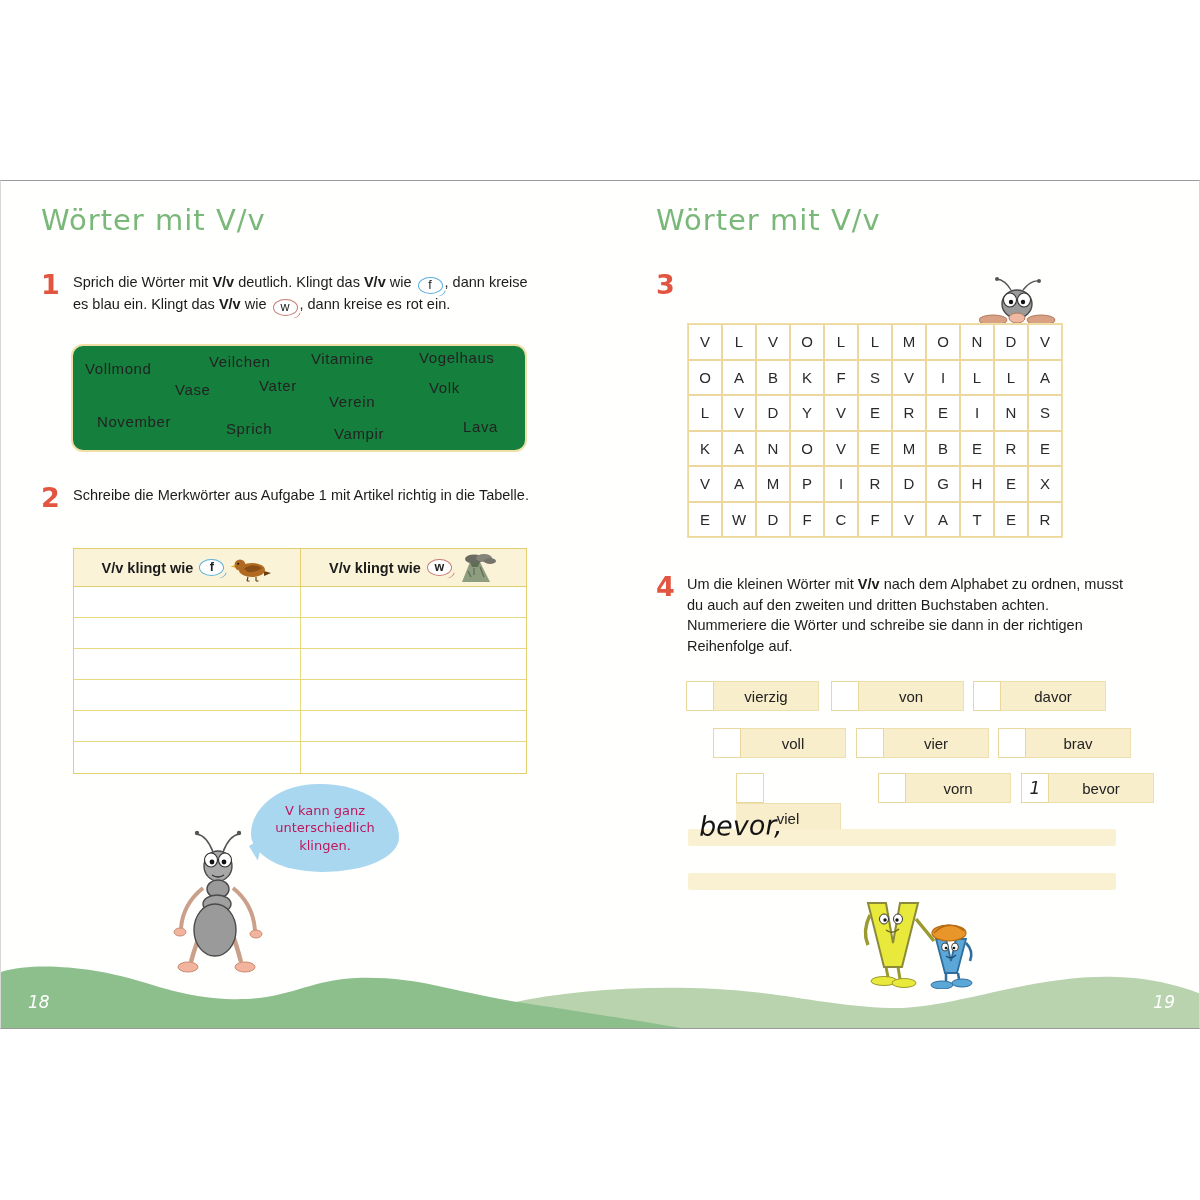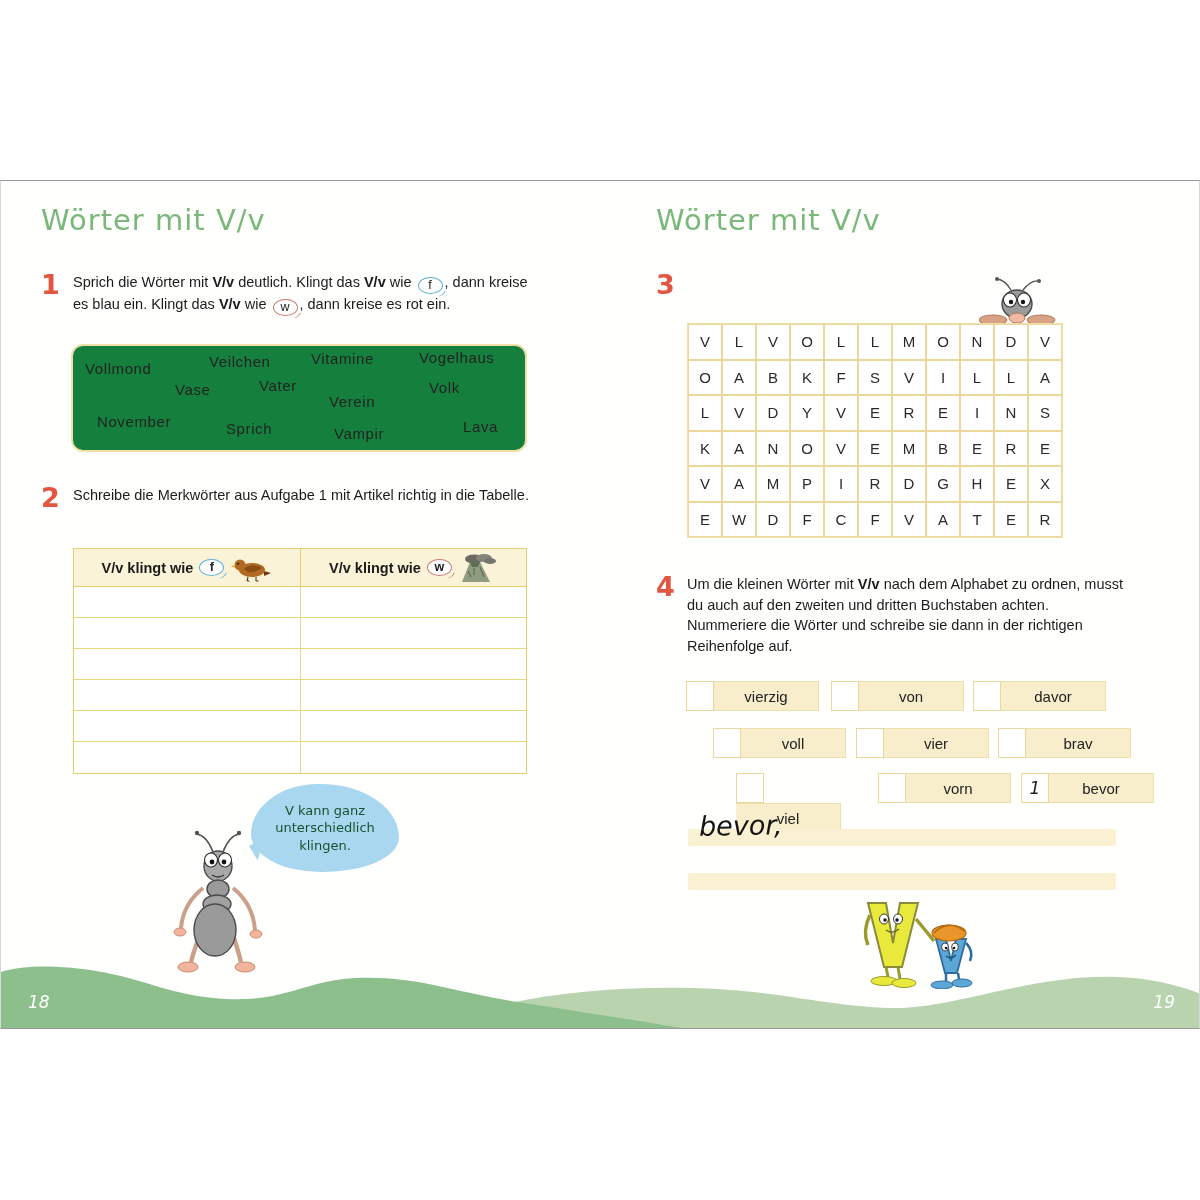--- a/index.html
+++ b/index.html
@@ -39,21 +39,21 @@
   .mw-hcell + .mw-hcell { border-left:1px solid #e3cf6e; }
   .mw-row { display:flex; height:31px; border-bottom:1px solid #e8d87e; }
   .mw-row:last-child { border-bottom:none; }
   .mw-cell { width:50%; }
   .mw-cell + .mw-cell { border-left:1px solid #e8d87e; }
 
   
   .speech { position:absolute; left:250px; top:603px; width:148px; height:88px;
             background:#a9d7f0; border-radius:46% 54% 52% 48% / 58% 62% 40% 44%;
             display:flex; align-items:center; justify-content:center; text-align:center;
-            font-family:"DejaVu Sans", sans-serif; font-size:13px; line-height:1.35; color:#14532d; padding:6px; }
+            font-family:"DejaVu Sans", sans-serif; font-size:13px; line-height:1.35; color:#be185d; padding:6px; }
   .speech::before { content:""; position:absolute; left:-14px; bottom:14px; width:0; height:0;
                     border:12px solid transparent; border-right-color:#a9d7f0; transform:rotate(14deg); }
   .char { position:absolute; }
 
   
   .ws-grid { position:absolute; left:686px; top:142px; display:grid;
              grid-template-columns:repeat(11, 34px); grid-auto-rows:35.5px;
              border:1.5px solid #f0dfa8; background:#faf3d8; }
   .ws-cell { border:1px solid #ecd89c; background:#fff; display:flex; align-items:center; justify-content:center;
              font-size:15px; color:#2a2a2a; }

